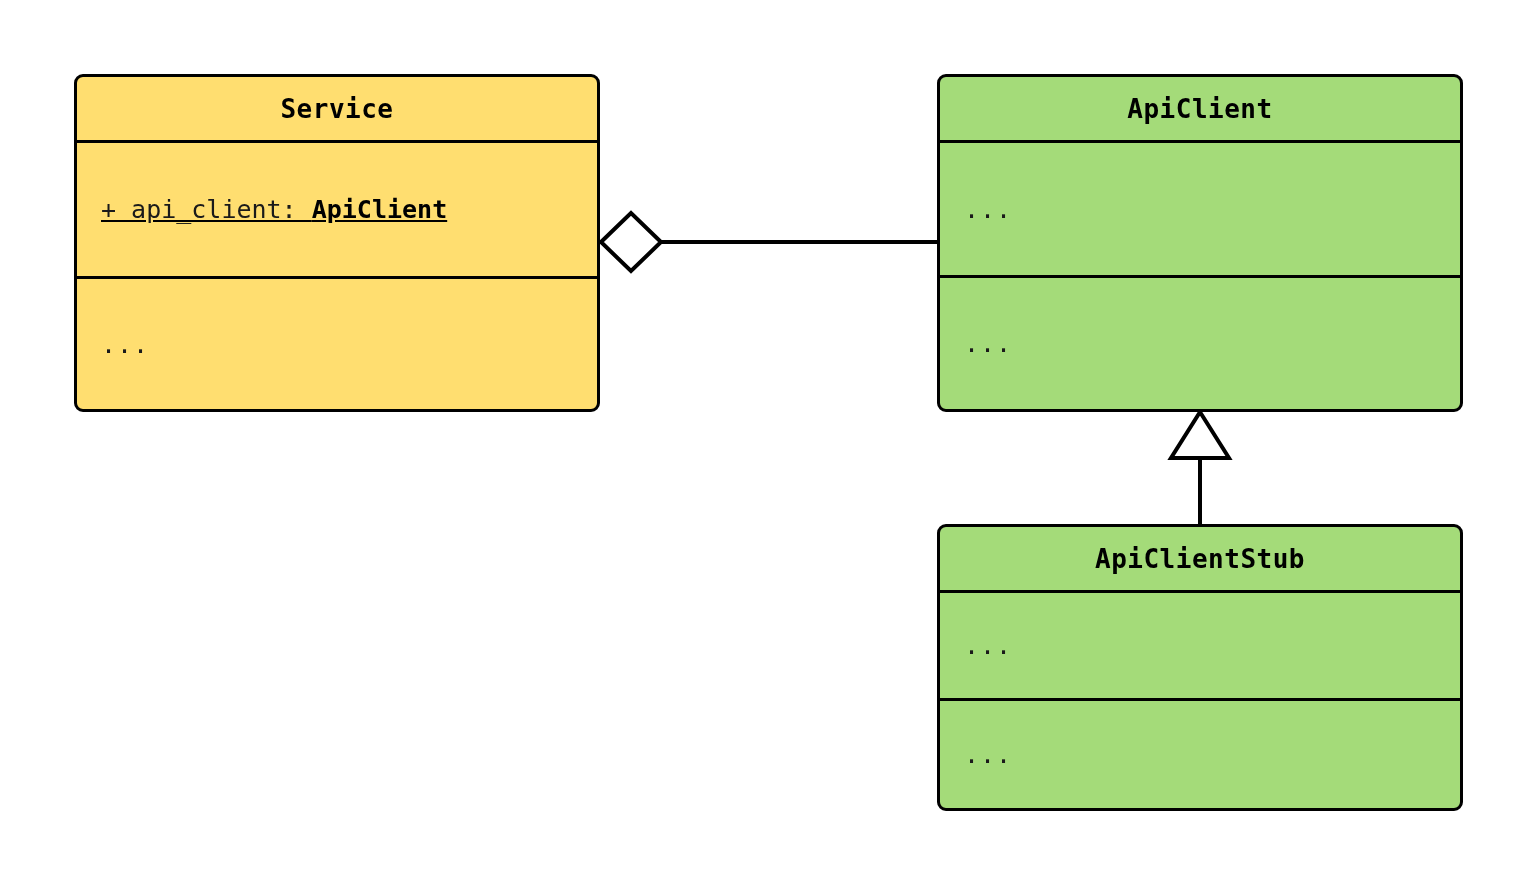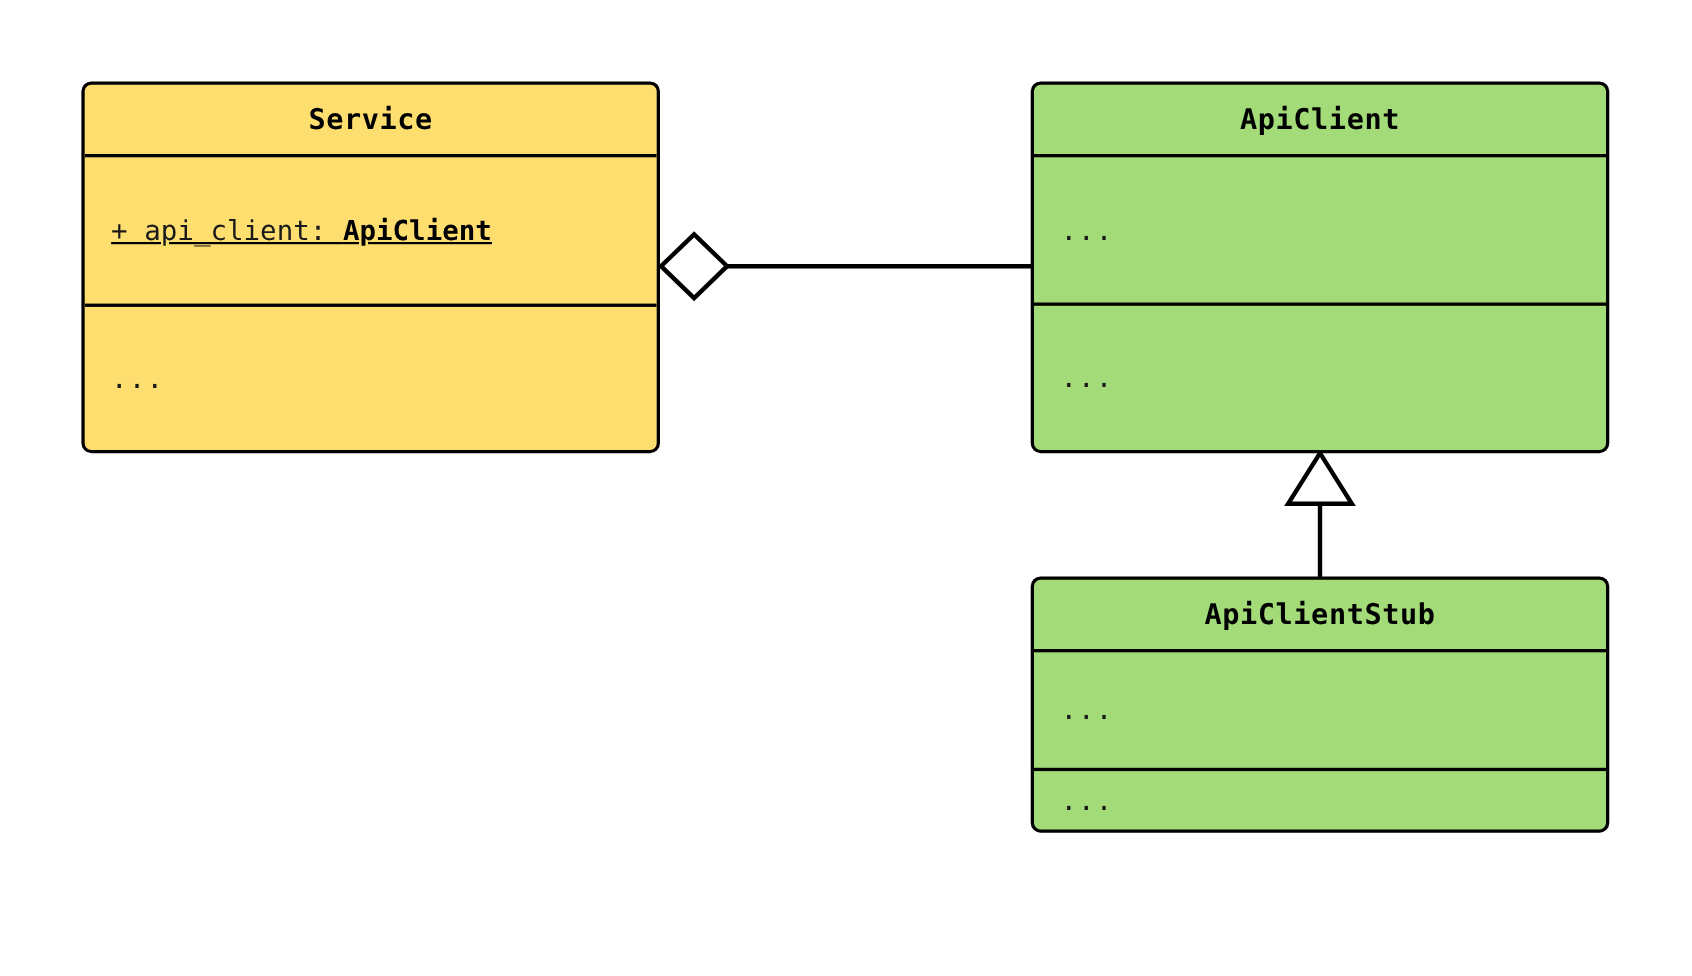--- a/index.html
+++ b/index.html
@@ -90,21 +90,21 @@
   #class-service .c-ops   { flex: 1 1 auto; }
 
   #class-apiclient {
     left: 937px; top: 74px;  width: 526px; height: 338px;
   }
   #class-apiclient .c-title { height: 63px; }
   #class-apiclient .c-attrs { height: 135px; }
   #class-apiclient .c-ops   { flex: 1 1 auto; }
 
   #class-apiclientstub {
-    left: 937px; top: 524px; width: 526px; height: 233px;
+    left: 937px; top: 524px; width: 526px; height: 287px;
   }
   #class-apiclientstub .c-title { height: 63px; }
   #class-apiclientstub .c-attrs { height: 108px; }
   #class-apiclientstub .c-ops   { flex: 1 1 auto; }
 </style>
 </head>
 <body>
 
 <div id="canvas">
 

